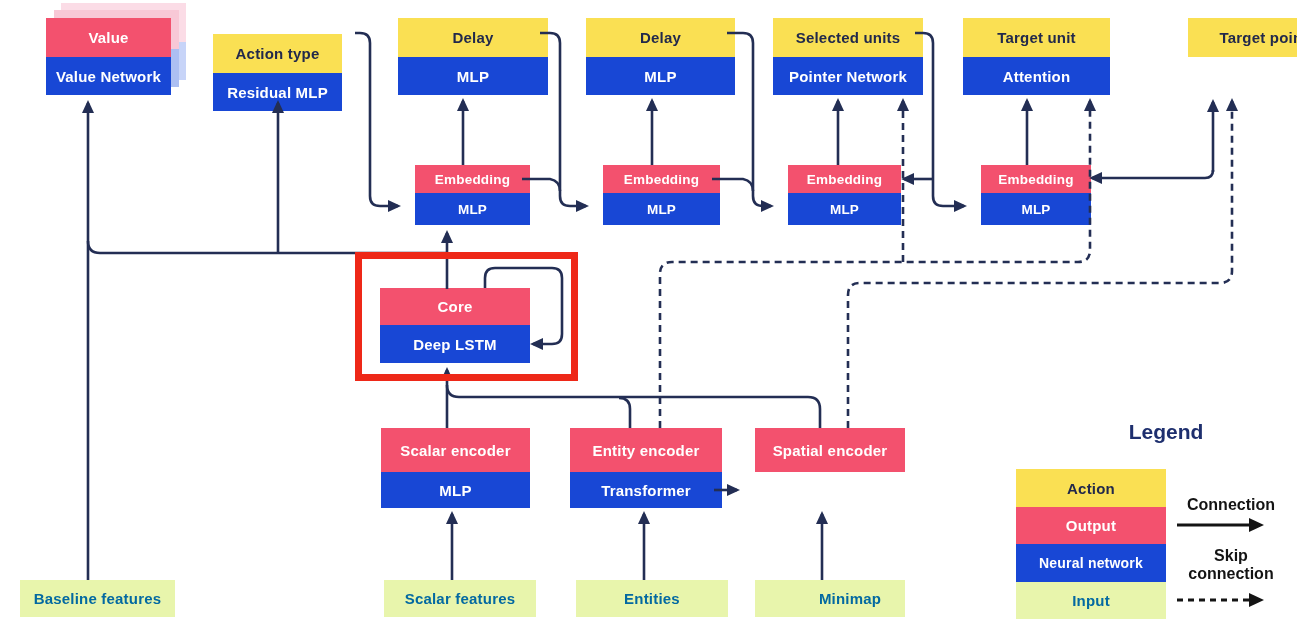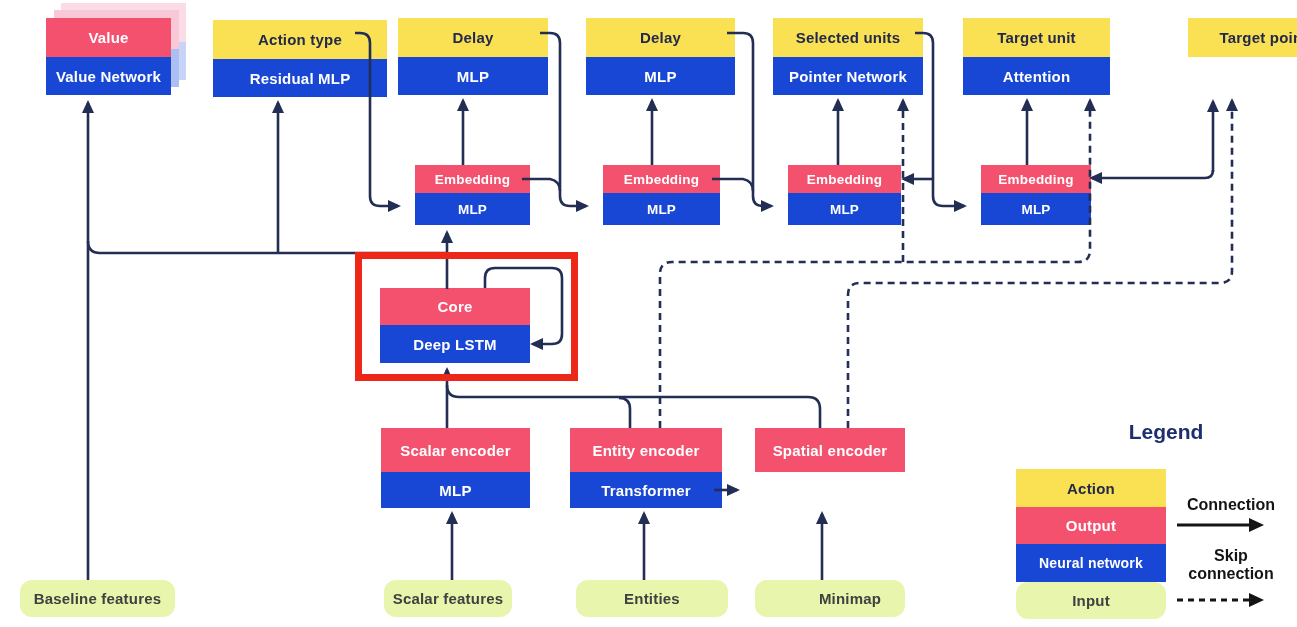--- a/index.html
+++ b/index.html
@@ -3,21 +3,21 @@
 <meta charset="utf-8">
 <style>
   html,body{margin:0;padding:0;background:#ffffff;}
   #stage{position:relative;width:1297px;height:627px;background:#ffffff;overflow:hidden;
          font-family:"Liberation Sans","DejaVu Sans",sans-serif;}
   .box{position:absolute;display:flex;flex-direction:column;z-index:2;}
   .band{display:flex;align-items:center;justify-content:center;font-weight:700;letter-spacing:.2px;}
   .yellow{background:#FAE053;color:#22294B;}
   .pink{background:#F3516E;color:#ffffff;}
   .blue{background:#1847D5;color:#ffffff;}
-  .green{background:#E8F5AC;color:#404040;border-radius:12px;}
+  .green{background:#E8F5AC;color:#0369a1;}
   .fs15{font-size:15px;}
   .fs14{font-size:14px;}
   .fs13{font-size:13.5px;}
   .ghost{position:absolute;z-index:1;}
   svg#wires{position:absolute;left:0;top:0;z-index:3;pointer-events:none;}
   .boxlayer{position:absolute;left:0;top:0;width:100%;height:100%;z-index:2;margin-left:8px;}
   #highlight{position:absolute;left:355px;top:252px;width:209px;height:115px;
              border:7px solid #EE2818;z-index:10;}
   .legend-title{position:absolute;left:1088px;top:420px;width:140px;text-align:center;
                 font-size:21px;font-weight:700;color:#1E2F6E;z-index:2;}
@@ -102,21 +102,21 @@
     </div>
     <div class="ghost" style="left:46px;top:10px;width:125px;">
       <div style="height:39px;background:#F8C8D6;"></div>
       <div style="height:38px;background:#ACBFF2;"></div>
     </div>
 
     <div class="box" style="left:38px;top:18px;width:125px;">
       <div class="band pink fs15" style="height:39px;">Value</div>
       <div class="band blue fs15" style="height:38px;">Value Network</div>
     </div>
-    <div class="box" style="left:205px;top:20px;width:174px;">
+    <div class="box" style="left:205px;top:34px;width:129px;">
       <div class="band yellow fs15" style="height:39px;">Action type</div>
       <div class="band blue fs15" style="height:38px;">Residual MLP</div>
     </div>
     <div class="box" style="left:390px;top:18px;width:150px;">
       <div class="band yellow fs15" style="height:39px;">Delay</div>
       <div class="band blue fs15" style="height:38px;">MLP</div>
     </div>
     <div class="box" style="left:578px;top:18px;width:149px;">
       <div class="band yellow fs15" style="height:39px;">Delay</div>
       <div class="band blue fs15" style="height:38px;">MLP</div>
@@ -163,21 +163,21 @@
       <div class="band pink fs15" style="height:44px;">Entity encoder</div>
       <div class="band blue fs15" style="height:36px;">Transformer</div>
     </div>
     <div class="box" style="left:747px;top:428px;width:150px;">
       <div class="band pink fs15" style="height:44px;">Spatial encoder</div>
     </div>
 
     <div class="box" style="left:12px;top:580px;width:155px;">
       <div class="band green fs15" style="height:37px;">Baseline features</div>
     </div>
-    <div class="box" style="left:376px;top:580px;width:128px;">
+    <div class="box" style="left:376px;top:580px;width:152px;">
       <div class="band green fs15" style="height:37px;">Scalar features</div>
     </div>
     <div class="box" style="left:568px;top:580px;width:152px;">
       <div class="band green fs15" style="height:37px;">Entities</div>
     </div>
     <div class="box" style="left:747px;top:580px;width:150px;">
       <div class="band green fs15" style="height:37px;padding-left:40px;">Minimap</div>
     </div>
 
     <div class="legend-title">Legend</div>

